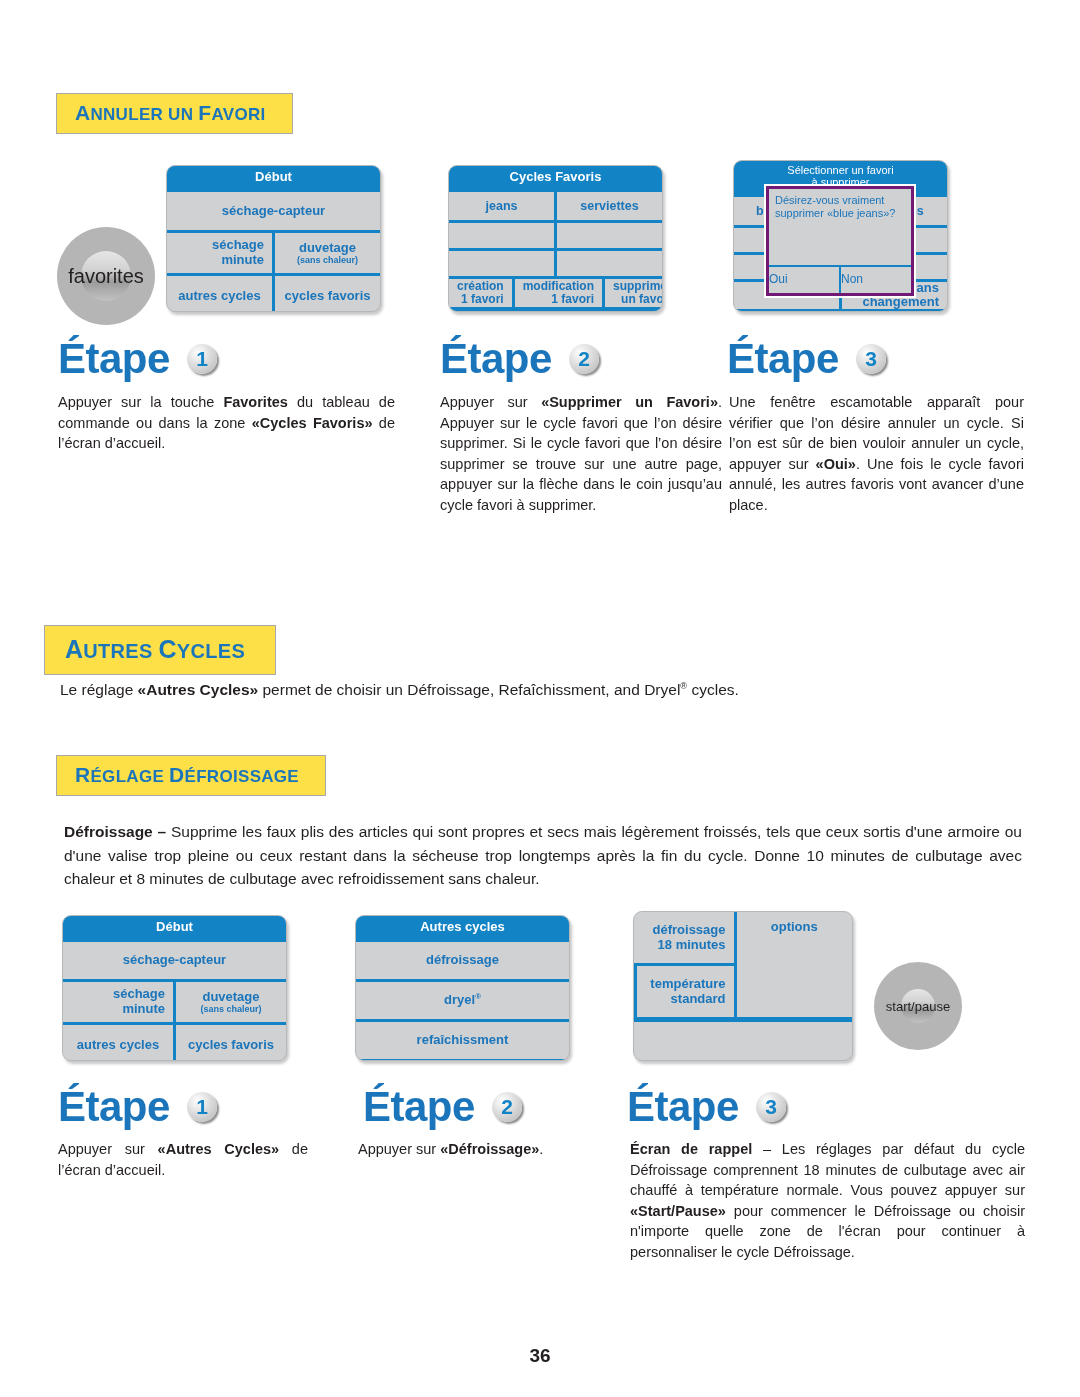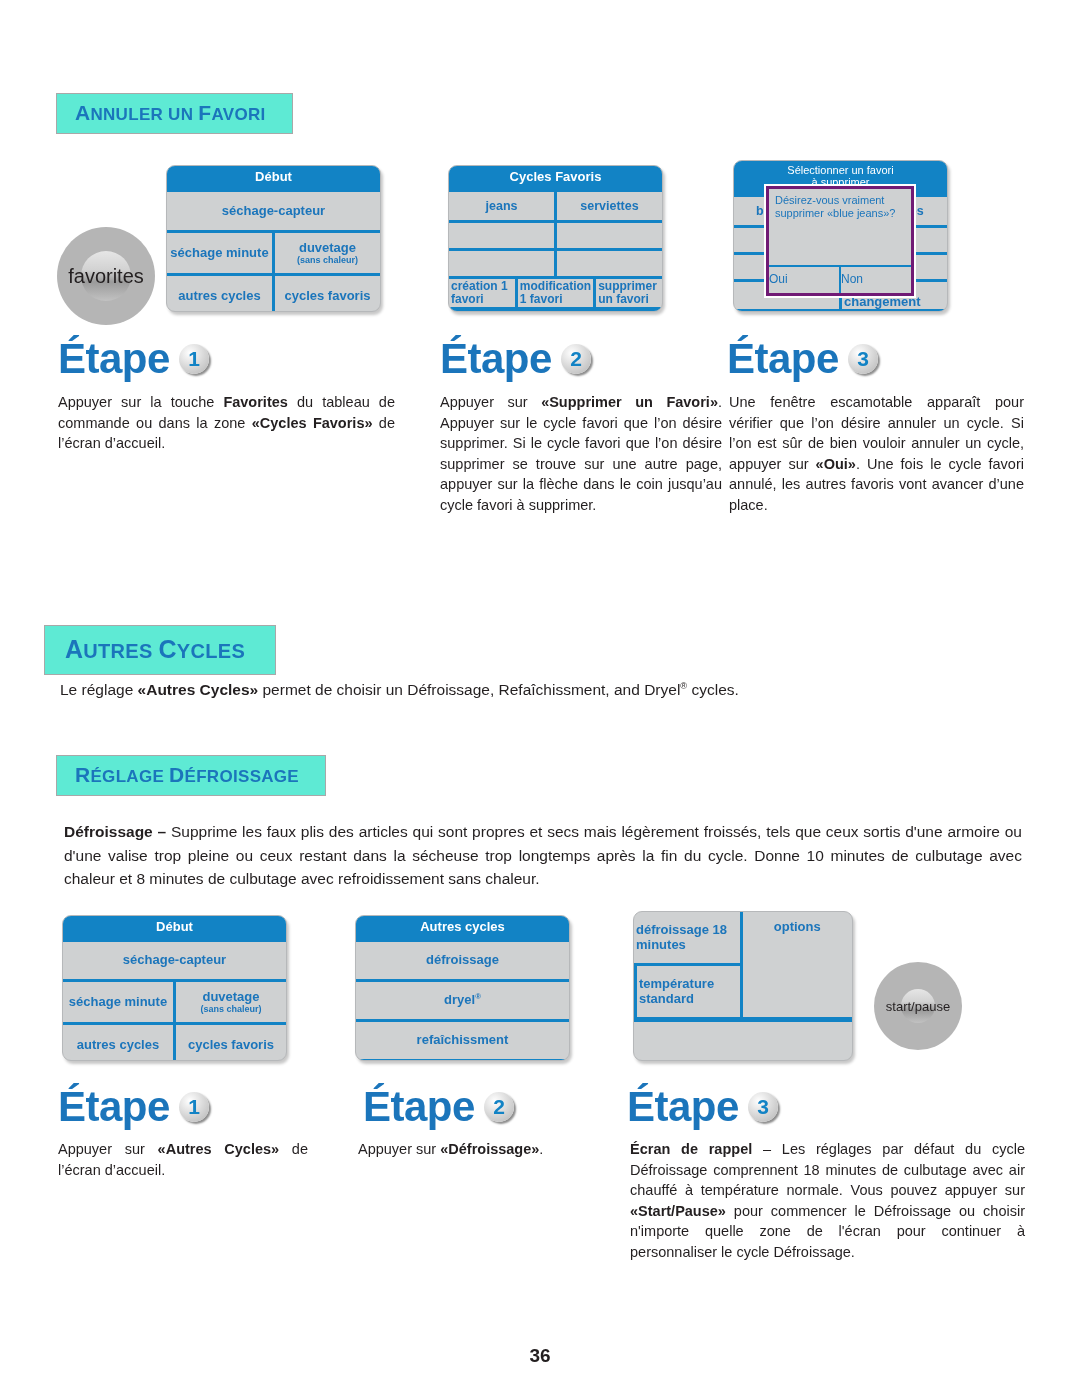--- a/index.html
+++ b/index.html
@@ -11,21 +11,21 @@
     font-family: "Liberation Sans", sans-serif;
     color: #231f20;
     position: relative;
     overflow: hidden;
   }
 
   
   .sec-head {
     display: inline-block;
     border: 1px solid #a8a8a8;
-    background: #5eead4;
+    background: #fde047;
     padding: 7px 26px 8px 18px;
   }
   .sec-head .txt {
     color: #1b75bb;
     font-weight: bold;
     font-family: "Liberation Sans Narrow", "Liberation Sans", sans-serif;
     letter-spacing: 0.3px;
     white-space: nowrap;
   }
   .sec-head .txt .cap { font-size: 21px; }
@@ -55,25 +55,25 @@
     font-size: 13px;
   }
   .panel .bar.two { font-size: 11px; font-weight: normal; padding: 4px 4px 5px; }
   .panel .row {
     display: flex;
     border-top: 3px solid #1283c5;
   }
   .panel .row:first-of-type { border-top: none; }
   .panel .cell {
     flex: 1 1 0;
-    text-align: left;
+    text-align: right;
     font-weight: bold;
     font-size: 13px;
     line-height: 1.12;
-    padding: 6px 2px;
+    padding: 6px 8px;
     display: flex;
     flex-direction: column;
     align-items: center;
     justify-content: center;
   }
   .panel .cell + .cell { border-left: 3px solid #1283c5; }
   .panel .cell .sub { font-size: 9px; font-weight: bold; display: block; }
   .panel .foot { border-top: 3px solid #1283c5; }
   .panel .base { height: 5px; background: #1283c5; }
 
@@ -130,20 +130,21 @@
   
   .etape {
     position: absolute;
     display: flex;
     align-items: center;
     color: #1b75bb;
     font-weight: bold;
     font-family: "Liberation Sans Narrow", "Liberation Sans", sans-serif;
     font-size: 42px;
     letter-spacing: -0.5px;
+    gap: 8px;
   }
   .etape .num {
     width: 30px; height: 30px;
     margin-left: 9px;
     border-radius: 50%;
     background: radial-gradient(circle at 36% 30%, #ffffff 0%, #dcdcdc 45%, #b4b4b4 100%);
     color: #1283c5;
     font-size: 21px;
     display: flex; align-items: center; justify-content: center;
     box-shadow: 2px 2px 2px rgba(0,0,0,0.45);

